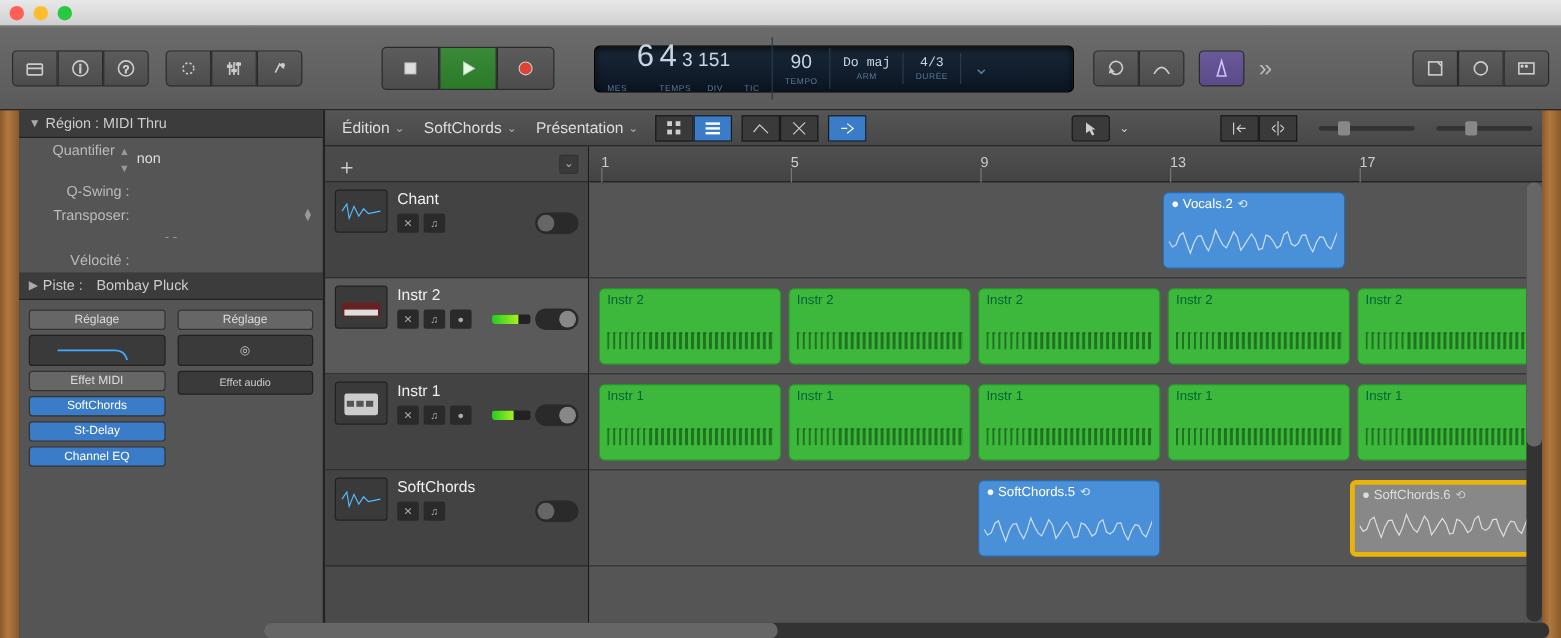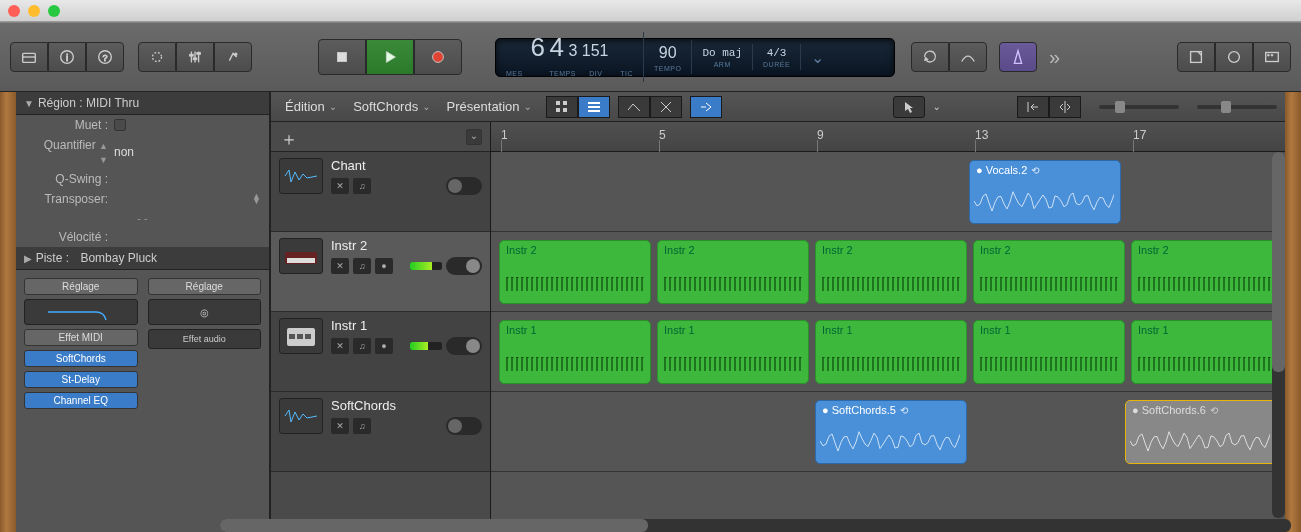--- a/index.html
+++ b/index.html
@@ -87,21 +87,21 @@
 
 .arrange { flex: 1; background: #555; position: relative; overflow: hidden; }
 .ruler { height: 30px; background: linear-gradient(#505050,#444); border-bottom: 1px solid #1a1a1a; position: relative; color: #ccc; font-size: 12px; }
 .ruler span { position: absolute; top: 6px; }
 .ruler-tick { position: absolute; top: 18px; width: 1px; height: 12px; background: #777; }
 
 .lane { height: 80px; border-bottom: 1px solid #333; position: relative; }
 .region { position: absolute; top: 8px; height: 64px; border-radius: 5px; padding: 3px 6px; font-size: 11px; overflow: hidden; }
 .region.green { background: #3db83d; border: 1px solid #2a922a; color: #063; }
 .region.blue { background: #4a90d9; border: 1px solid #2a6aad; color: #fff; }
-.region.gray { background: #888; border: 1px solid #eab308; color: #ddd; }
+.region.gray { background: #888; border: 4px solid #eab308; color: #ddd; }
 .region-label { font-weight: 500; display: flex; align-items: center; gap: 4px; }
 .wave { position: absolute; bottom: 4px; left: 4px; right: 4px; height: 36px; opacity: 0.8; }
 .midi-dots { position: absolute; bottom: 12px; left: 6px; right: 6px; height: 14px; background-image: repeating-linear-gradient(90deg, rgba(0,50,0,0.5) 0 2px, transparent 2px 5px); border-top: 1px dashed rgba(0,50,0,0.4); }
 .loop-icon { font-size: 10px; opacity: 0.8; }
 
 .scroll-h { position: absolute; bottom: 0; left: 220px; right: 10px; height: 13px; background: #333; border-radius: 6px; }
 .scroll-h::after { content:''; position: absolute; left: 0; width: 40%; height: 100%; background: #666; border-radius: 6px; }
 .scroll-v { position: absolute; top: 30px; bottom: 14px; right: 0; width: 13px; background: #333; border-radius: 6px; }
 .scroll-v::after { content:''; position: absolute; top: 0; height: 60%; width: 100%; background: #666; border-radius: 6px; }
 
@@ -254,24 +254,20 @@
 </div>
 
 <div class="body">
   <div class="wood"></div>
 
   <div class="inspector">
     <div class="insp-header">
       <span class="disclosure">▼</span>
       <span>Région :  MIDI Thru</span>
     </div>
-    <div class="insp-row">
-        <div class="insp-label">Muet :</div>
-        <div class="checkbox"></div>
-      </div>
     <div class="insp-row">
         <div class="insp-label"><span>Quantifier</span> <span class="updown">▲<br>▼</span></div>
         <div class="insp-val">non</div>
       </div>
     <div class="insp-row">
         <div class="insp-label">Q-Swing :</div>
       </div>
     <div class="insp-row">
         <div class="insp-label">Transposer:</div>
         <div class="insp-val"></div>

